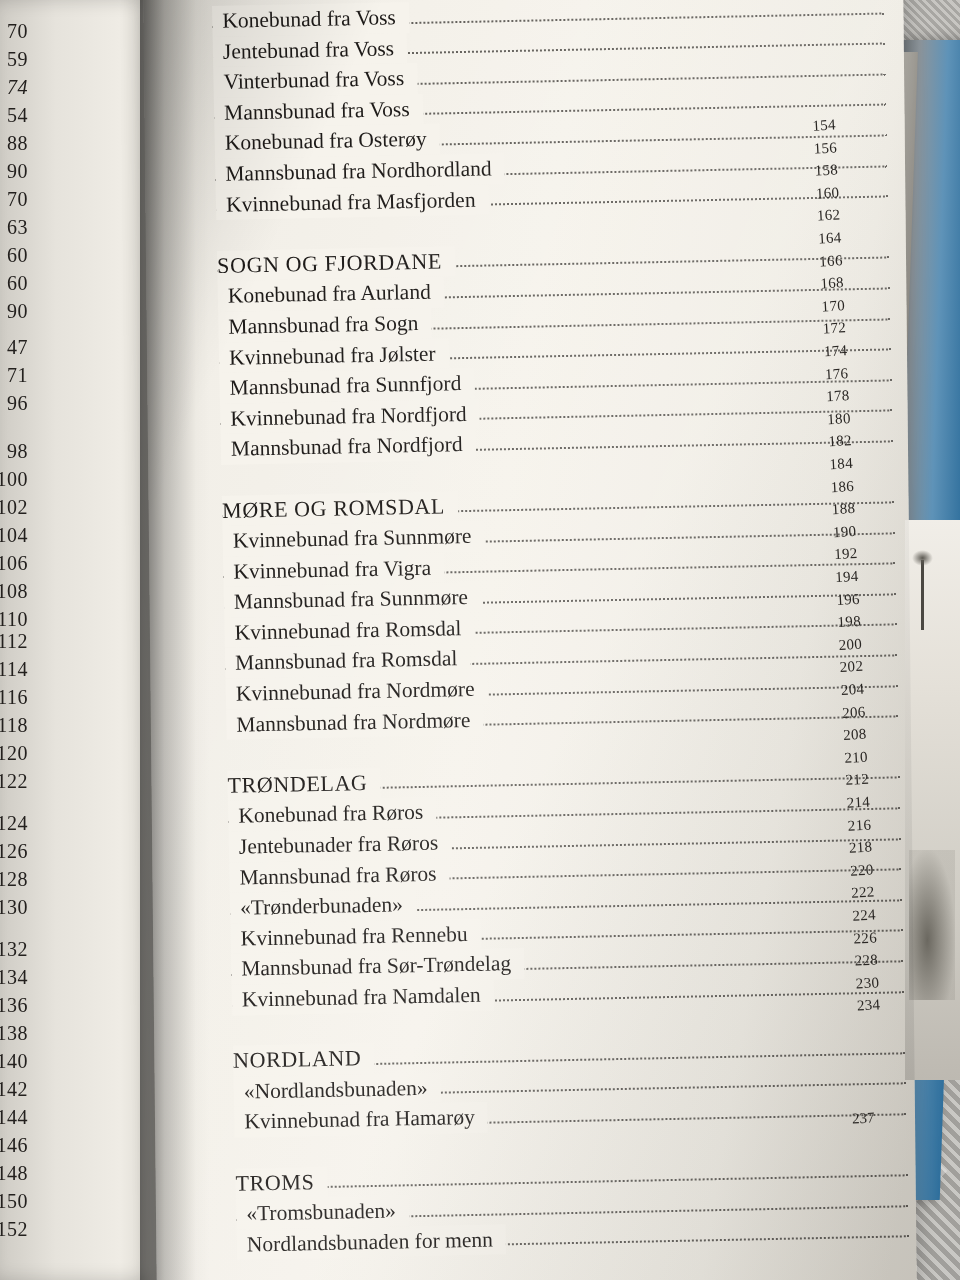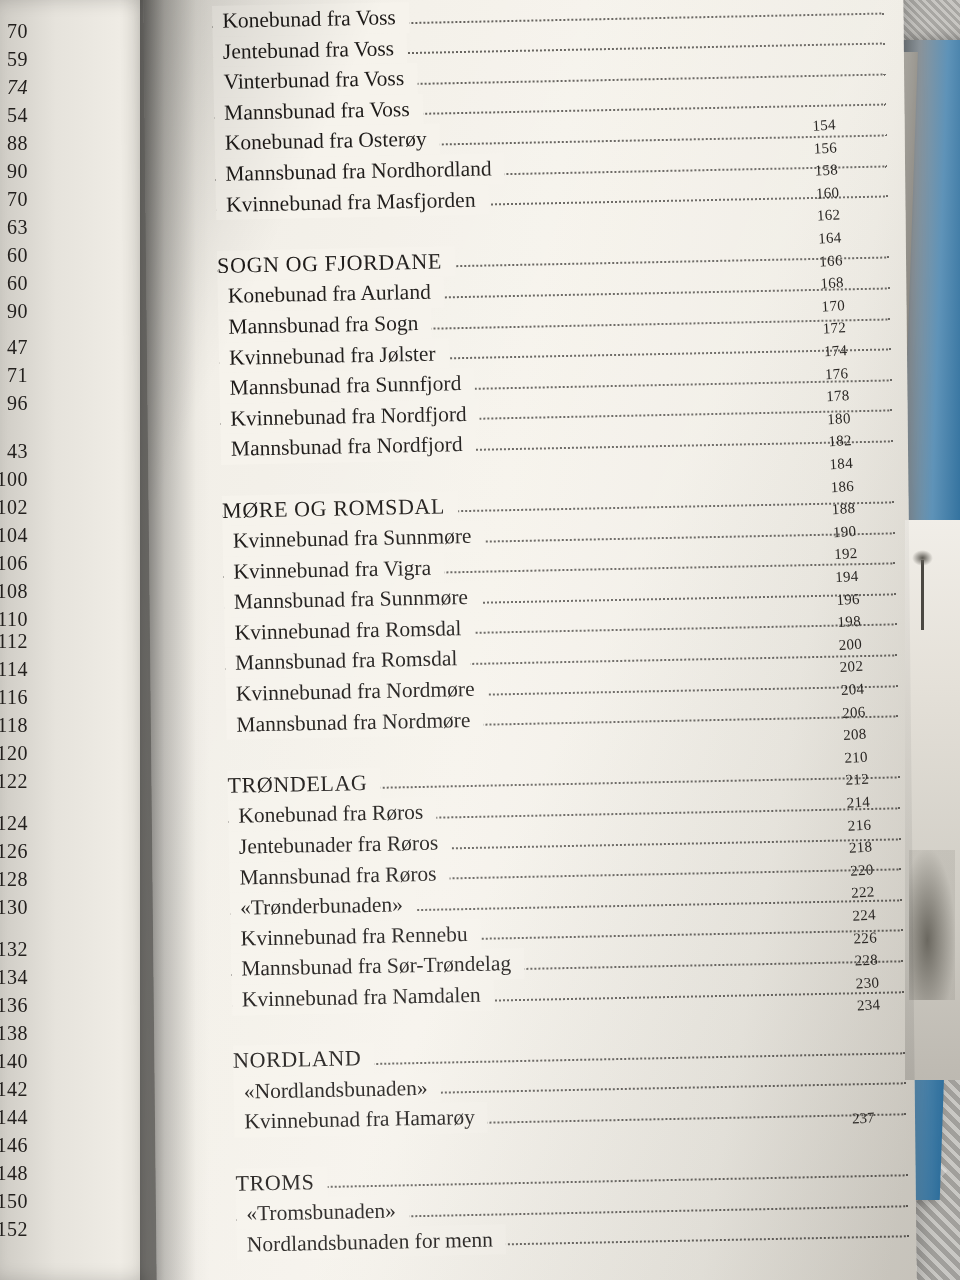--- a/index.html
+++ b/index.html
@@ -246,21 +246,21 @@
         <div class="n" style="top: 132px;">88</div>
         <div class="n" style="top: 160px;">90</div>
         <div class="n" style="top: 188px;">70</div>
         <div class="n" style="top: 216px;">63</div>
         <div class="n" style="top: 244px;">60</div>
         <div class="n" style="top: 272px;">60</div>
         <div class="n" style="top: 300px;">90</div>
         <div class="n" style="top: 336px;">47</div>
         <div class="n" style="top: 364px;">71</div>
         <div class="n" style="top: 392px;">96</div>
-        <div class="n" style="top: 440px;">43</div>
+        <div class="n" style="top: 440px;">98</div>
         <div class="n" style="top: 468px;">100</div>
         <div class="n" style="top: 496px;">102</div>
         <div class="n" style="top: 524px;">104</div>
         <div class="n" style="top: 552px;">106</div>
         <div class="n" style="top: 580px;">108</div>
         <div class="n" style="top: 608px;">110</div>
         <div class="n" style="top: 630px;">112</div>
         <div class="n" style="top: 658px;">114</div>
         <div class="n" style="top: 686px;">116</div>
         <div class="n" style="top: 714px;">118</div>

